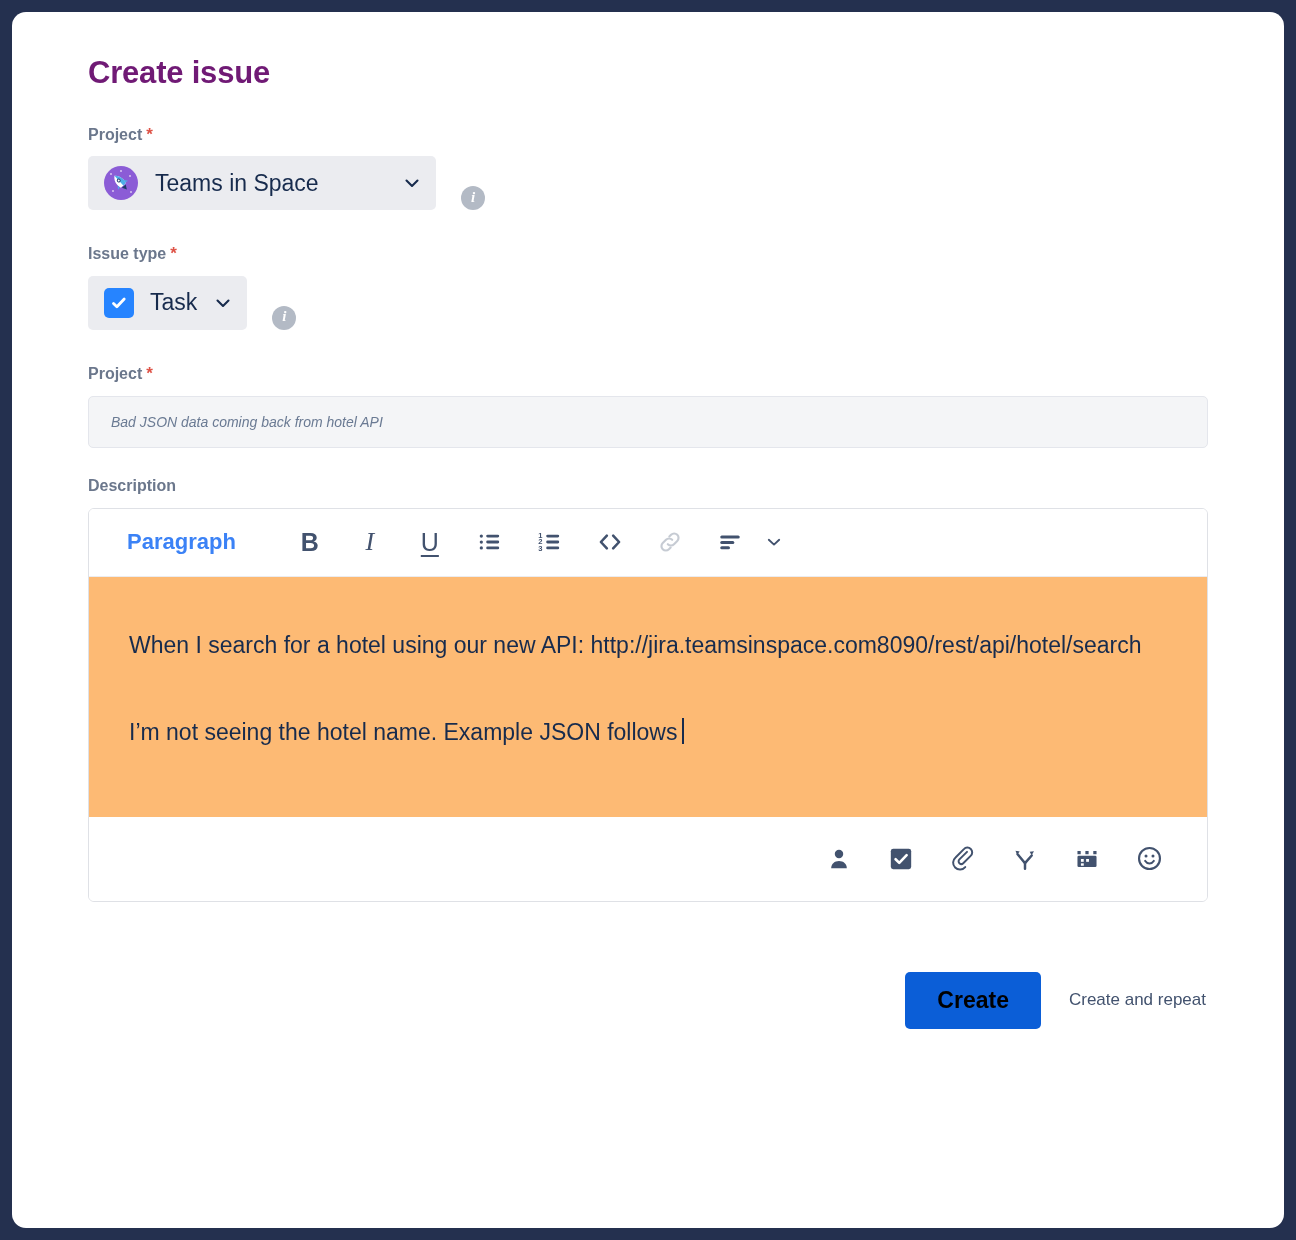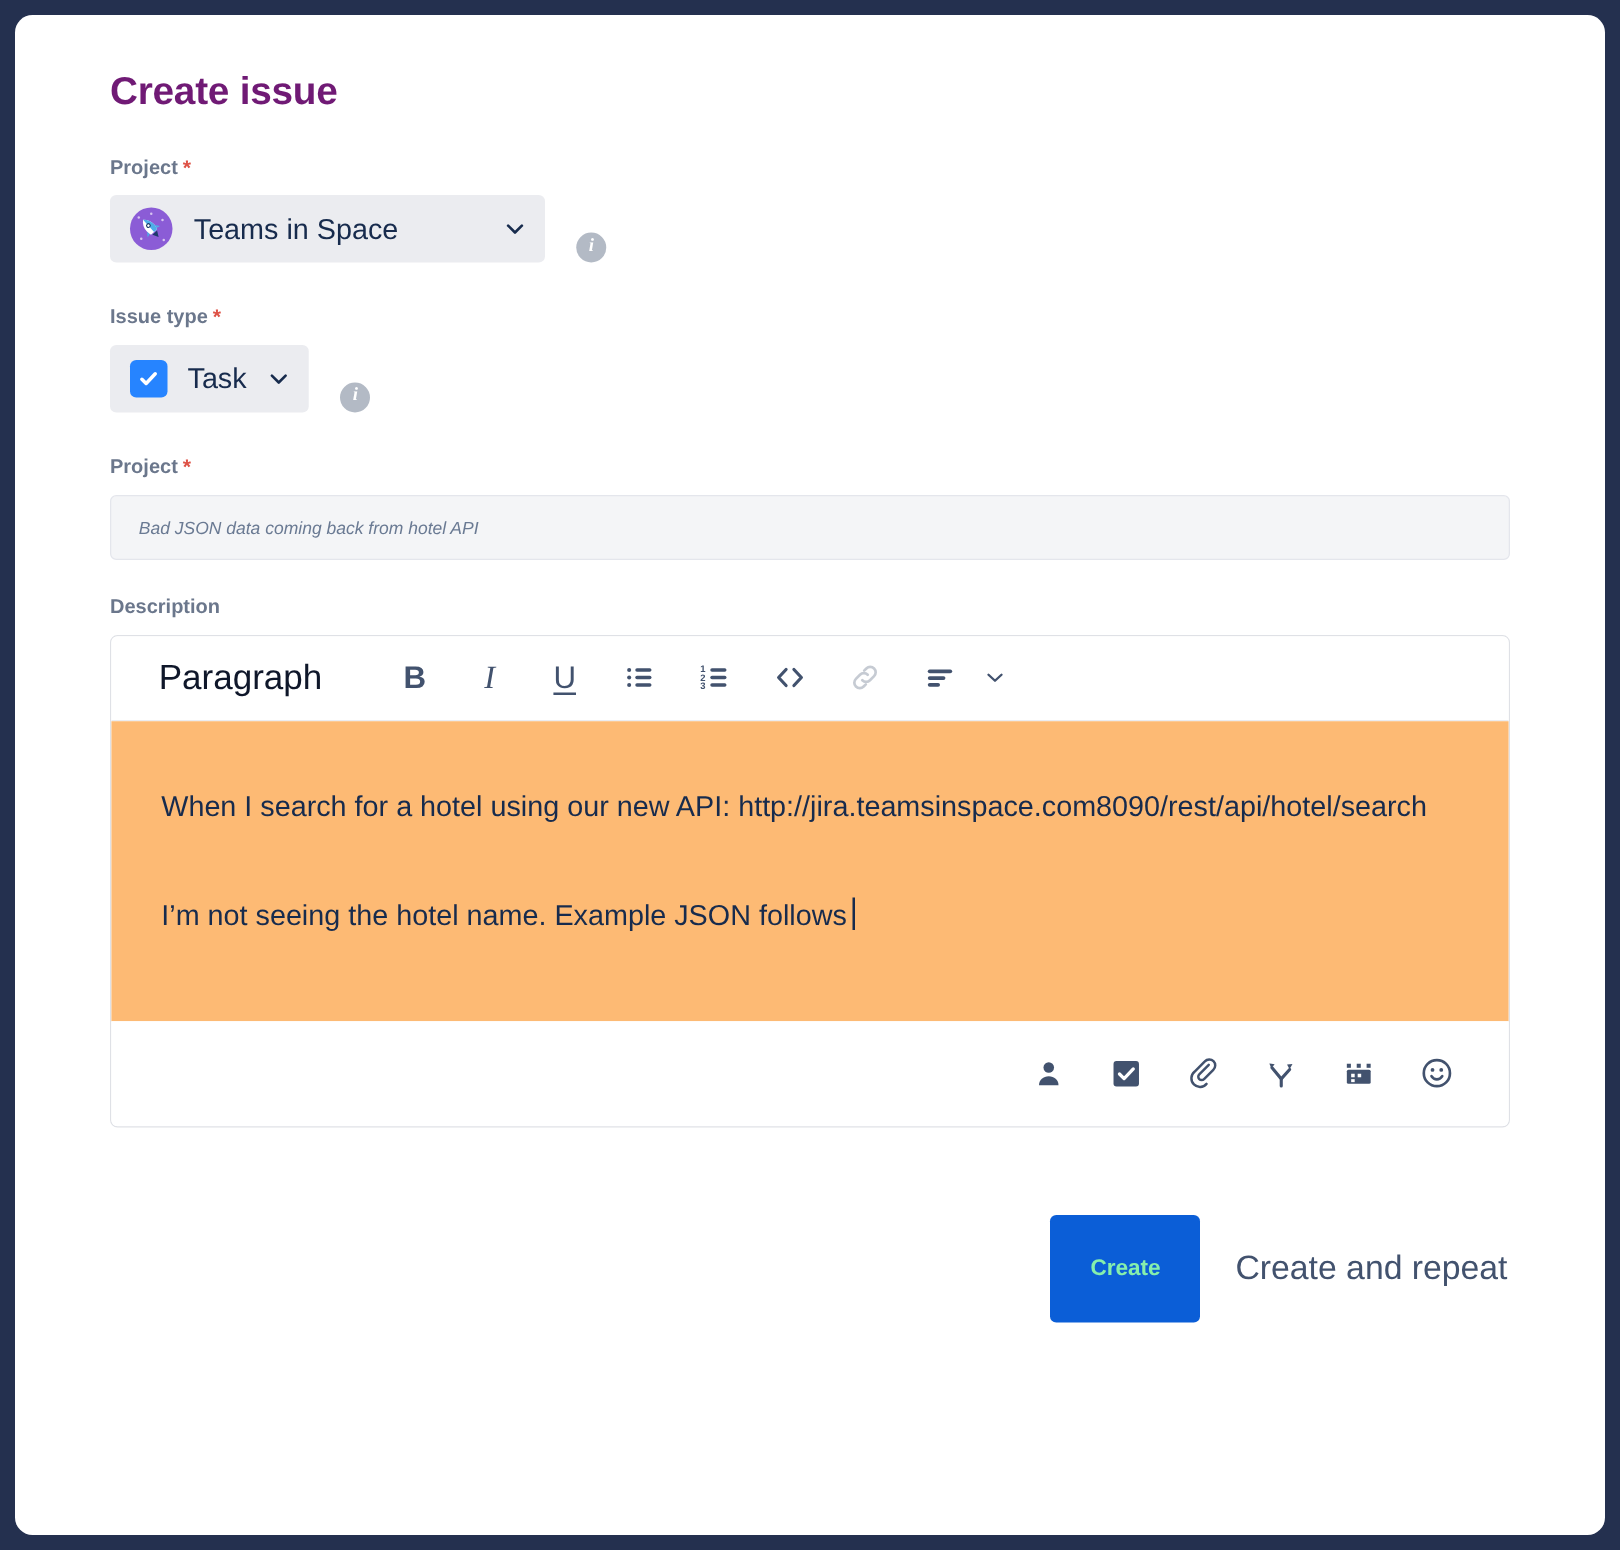--- a/index.html
+++ b/index.html
@@ -187,24 +187,25 @@
   }
   .editor-toolbar {
     height: 68px;
     background: #ffffff;
     display: flex;
     align-items: center;
     padding-left: 38px;
     border-bottom: 1px solid #ebecf0;
   }
   .tb-paragraph {
-    font-size: 28px;
-    color: #0f172a;
+    font-size: 22px;
+    color: #3b82f6;
     cursor: pointer;
     white-space: nowrap;
+    font-weight: bold;
   }
   .tb-sep { width: 52px; flex: 0 0 auto; }
   .tb-btn {
     width: 44px; height: 44px;
     display: flex;
     align-items: center;
     justify-content: center;
     cursor: pointer;
     flex: 0 0 auto;
   }
@@ -263,34 +264,34 @@
   .actions-row {
     margin-top: 70px;
     width: 1120px;
     display: flex;
     align-items: center;
     justify-content: flex-end;
     gap: 26px;
   }
   .btn-create {
     background: #0b5ed7;
-    color: #86efac;
-    font-size: 18px;
+    color: #000000;
+    font-size: 23px;
     font-weight: bold;
     border: none;
     border-radius: 5px;
-    padding: 33px 32px;
+    padding: 16px 32px;
     cursor: pointer;
     font-family: "Liberation Sans", sans-serif;
     line-height: 1.1;
   }
   .btn-repeat {
     background: transparent;
     color: #42526e;
-    font-size: 27px;
+    font-size: 17px;
     border: none;
     cursor: pointer;
     font-family: "Liberation Sans", sans-serif;
     padding: 6px 2px;
     line-height: 1.1;
   }
 
   .spacer-28 { height: 28px; }
   .spacer-34 { height: 34px; }
 </style>

